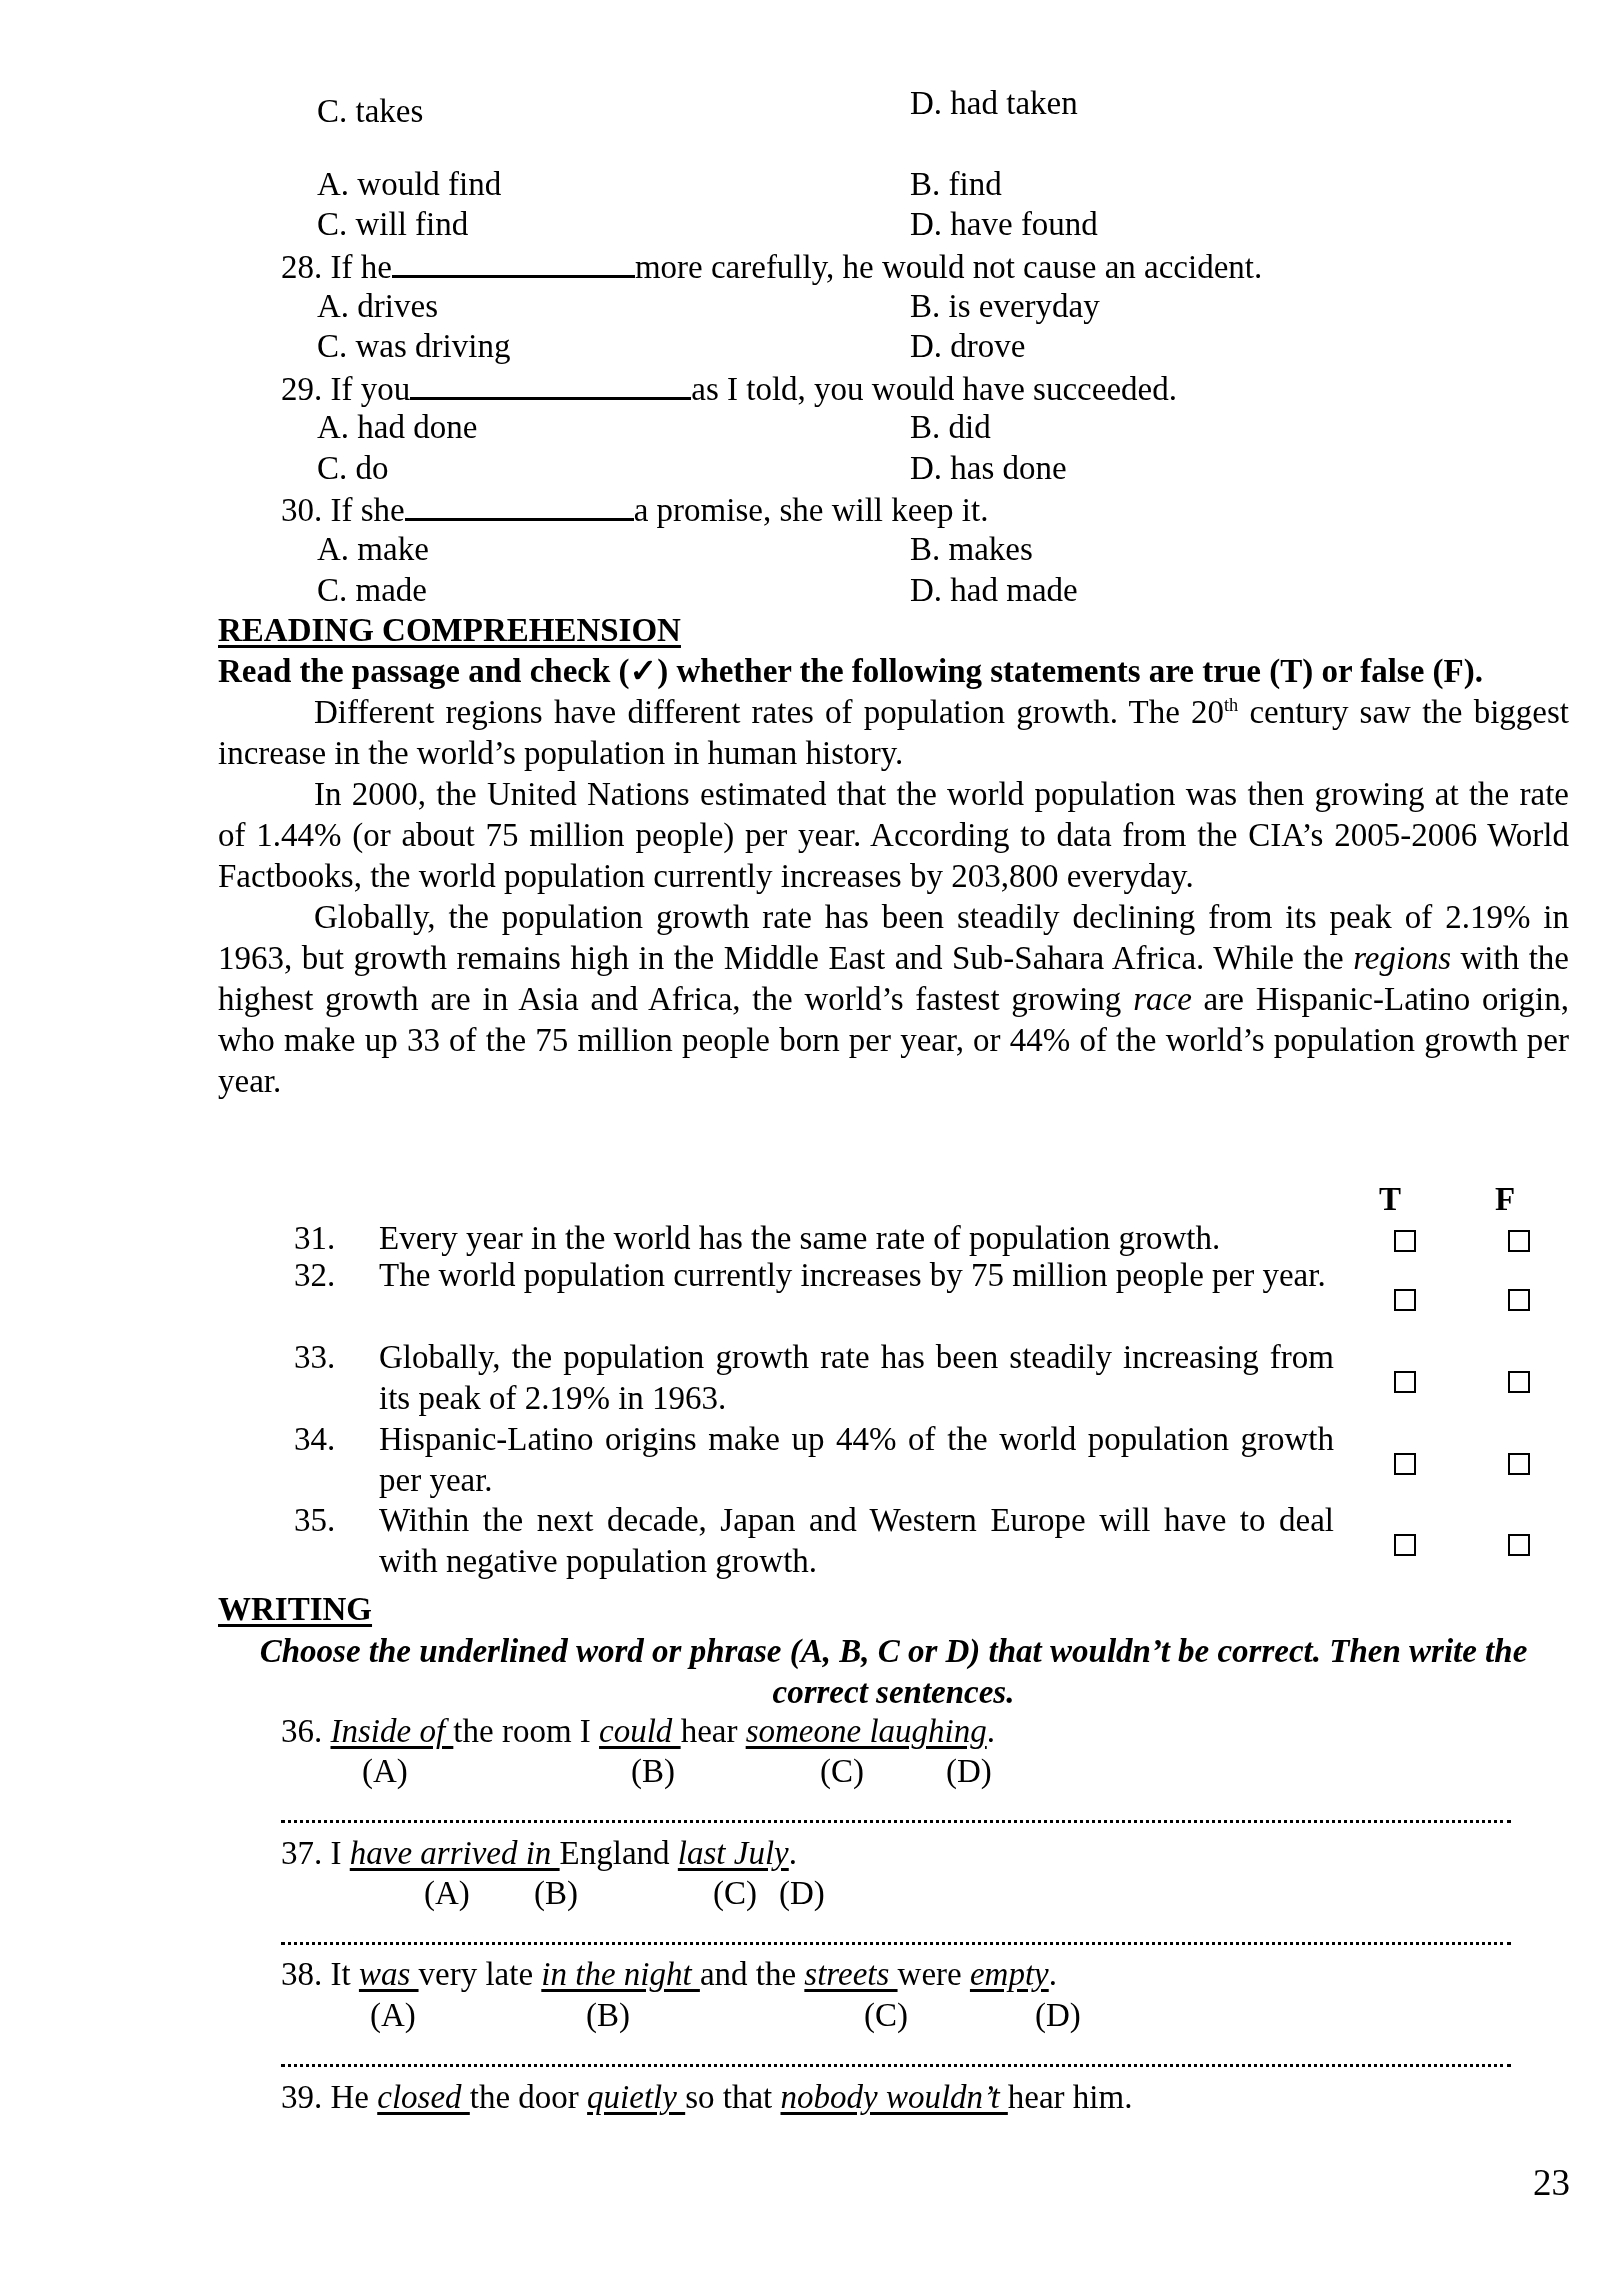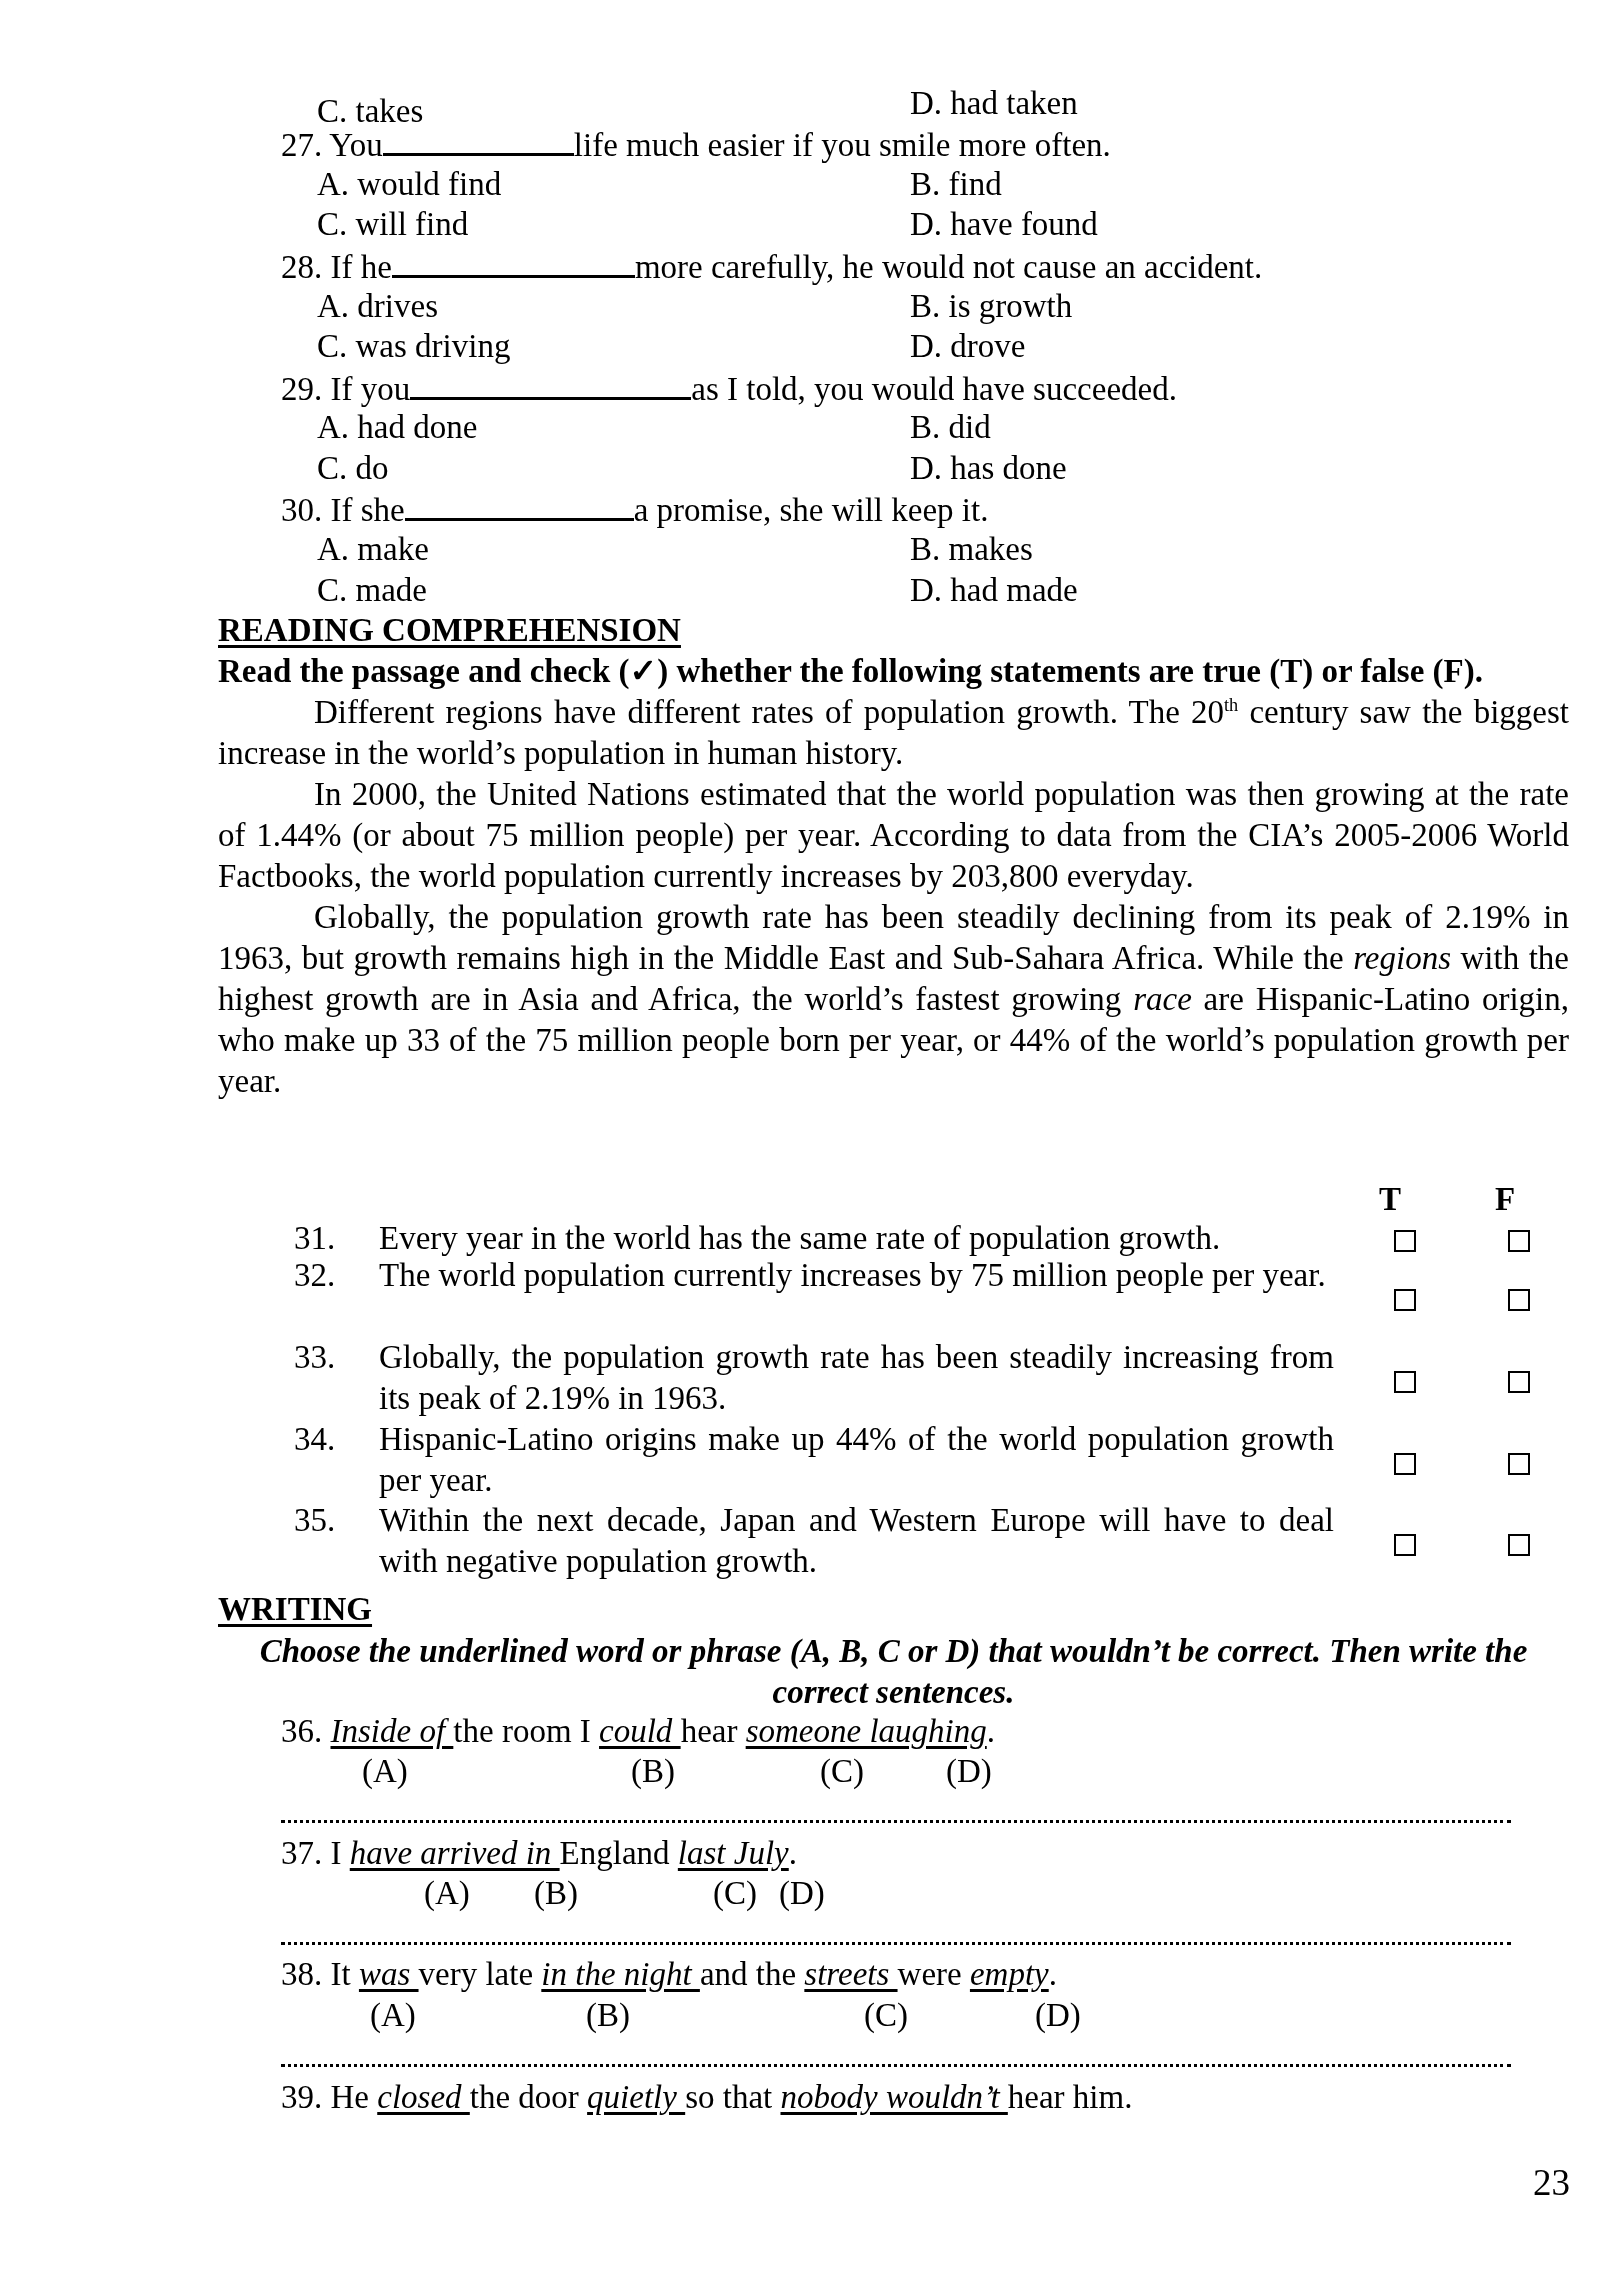--- a/index.html
+++ b/index.html
@@ -30,35 +30,31 @@
   .pageno { position: absolute; left: 1533px; top: 2161px; font-size: 37px; }
 </style>
 </head>
 <body>
 
 <div class="page">
 
   <div class="line opt-a" style="top:92px">C. takes</div>
   <div class="line opt-b" style="top:84px">D. had taken</div>
 
-  <div class="line q" style="top:124px">
-    <span>27.</span>
-    <span>You</span><span class="blank" style="width:191px"></span><span>life much easier if you smile more often.</span>
-  </div>
   <div class="line opt-a" style="top:165px">A. would find</div>
   <div class="line opt-b" style="top:165px">B. find</div>
   <div class="line opt-a" style="top:205px">C. will find</div>
   <div class="line opt-b" style="top:205px">D. have found</div>
 
   <div class="line q" style="top:246px">
     <span>28.</span>
     <span>If he</span><span class="blank" style="width:243px"></span><span>more carefully, he would not cause an accident.</span>
   </div>
   <div class="line opt-a" style="top:287px">A. drives</div>
-  <div class="line opt-b" style="top:287px">B. is growth</div>
+  <div class="line opt-b" style="top:287px">B. is everyday</div>
   <div class="line opt-a" style="top:327px">C. was driving</div>
   <div class="line opt-b" style="top:327px">D. drove</div>
 
   <div class="line q" style="top:368px">
     <span>29.</span>
     <span>If you</span><span class="blank" style="width:281px"></span><span>as I told, you would have succeeded.</span>
   </div>
   <div class="line opt-a" style="top:408px">A. had done</div>
   <div class="line opt-b" style="top:408px">B. did</div>
   <div class="line opt-a" style="top:449px">C. do</div>

